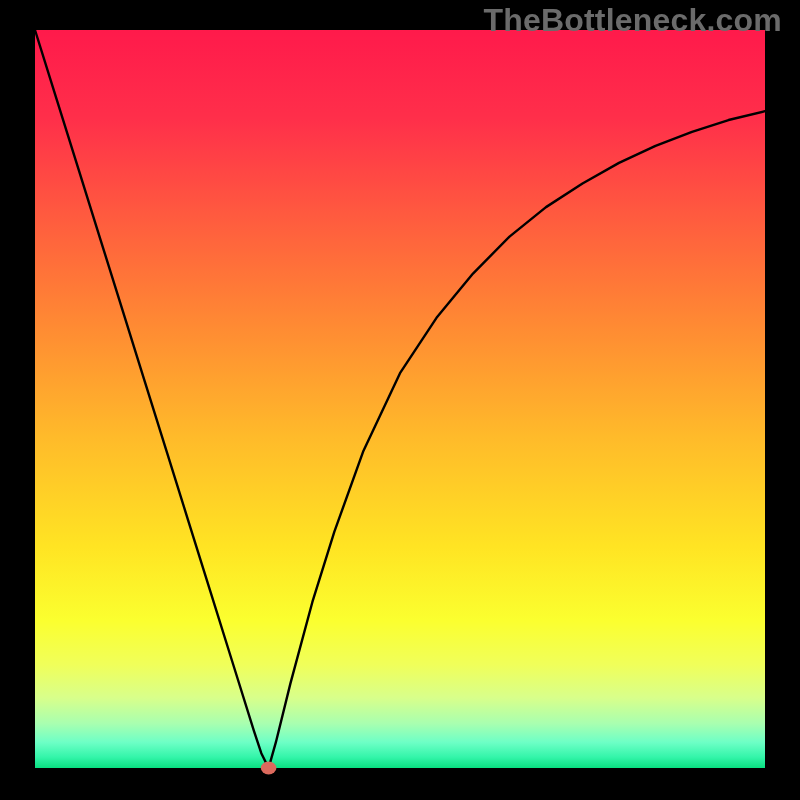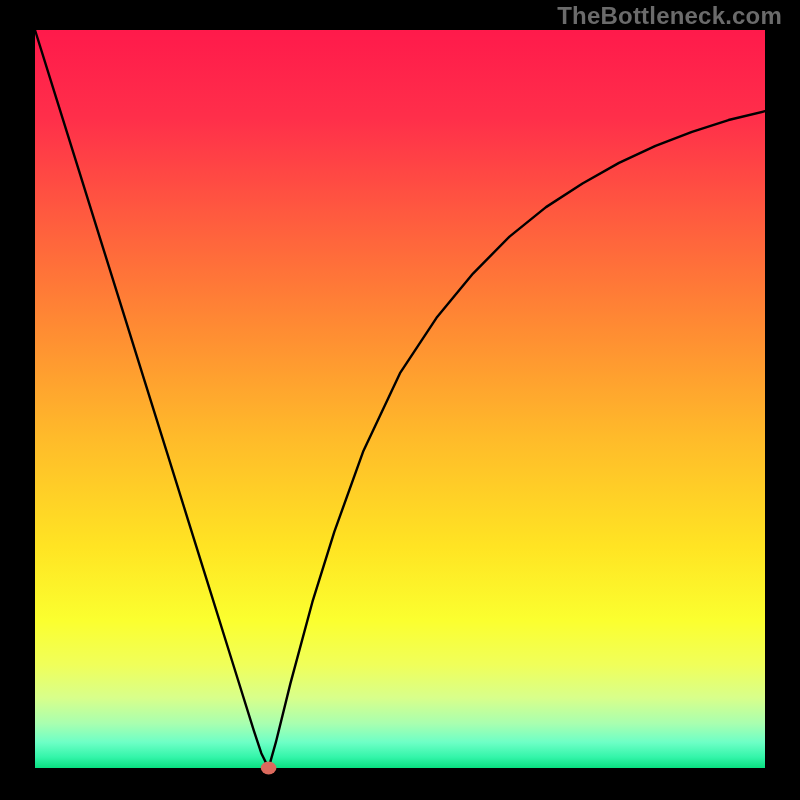--- a/index.html
+++ b/index.html
@@ -16,21 +16,21 @@
     width: 800px;
     height: 800px;
   }
   svg {
     display: block;
   }
   .watermark {
     position: absolute;
     top: 2px;
     right: 18px;
-    font-size: 24px;
+    font-size: 32px;
     font-weight: 600;
     color: #6b6b6b;
     letter-spacing: 0.2px;
     pointer-events: none;
   }
 </style>
 </head>
 <body>
 
 <div class="chart-wrap">

